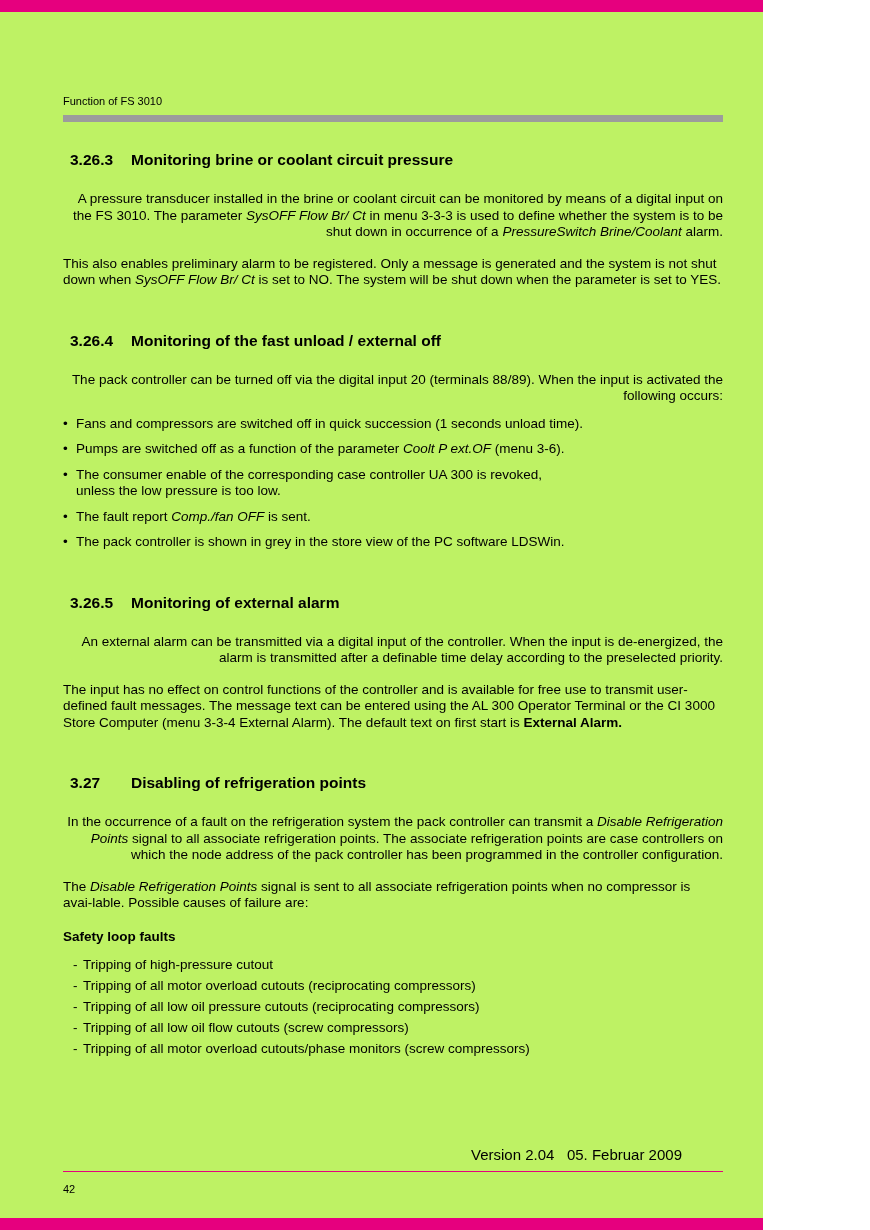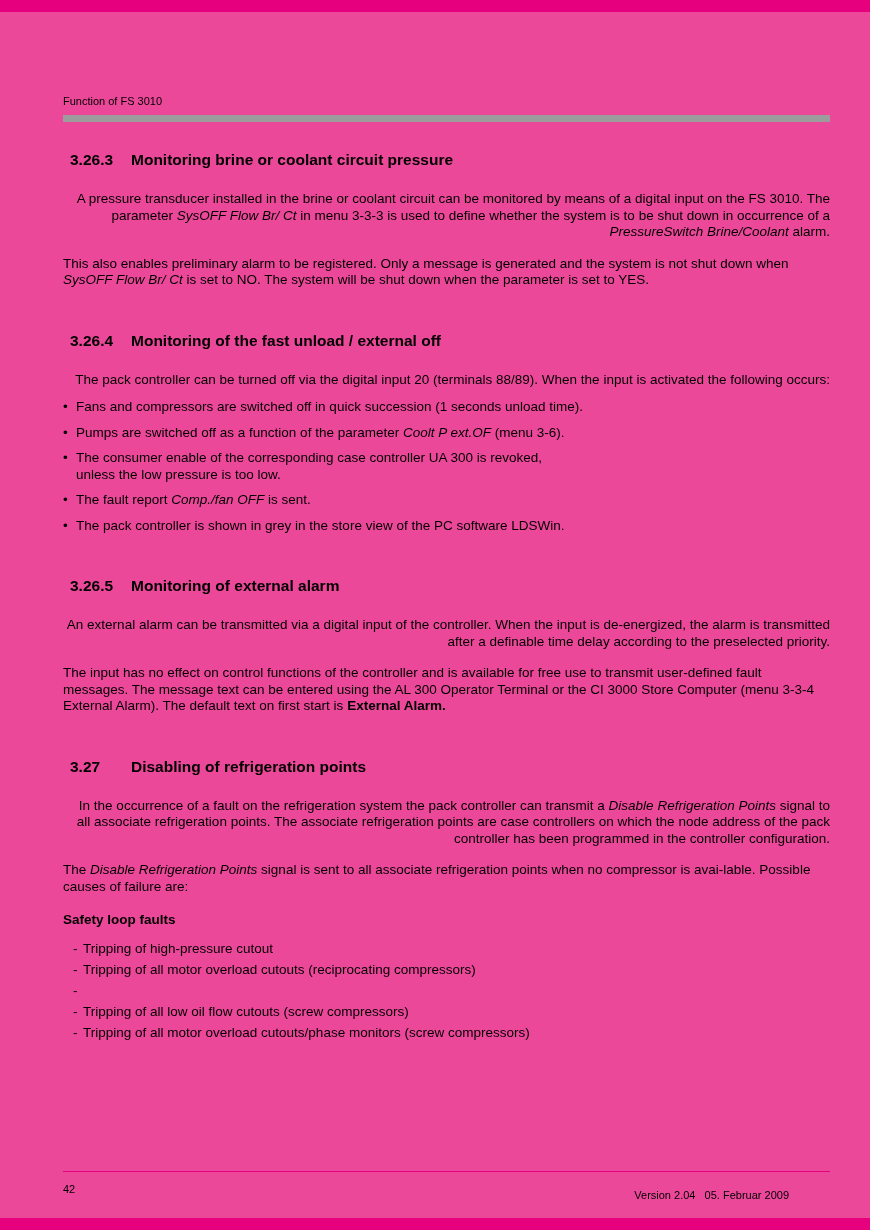--- a/index.html
+++ b/index.html
@@ -1,20 +1,20 @@
 <!DOCTYPE html>
 <html><head>
 <meta charset="utf-8">
 <style>
   * { margin:0; padding:0; box-sizing:border-box; }
   html, body { background:#ffffff; }
   .page {
     position:relative;
-    width:870px; height:1230px;
-    background:#ec4899;
+    width:763px; height:1230px;
+    background:#bef264;
     color:#000;
     font-family:"Liberation Sans", sans-serif;
     overflow:hidden;
   }
   .accent-bar { position:absolute; left:0; width:100%; height:12px; background:#E6007E; }
   .accent-bar.top { top:0; }
   .accent-bar.bottom { bottom:0; }
 
   .content { padding:0 40px 0 63px; }
 
@@ -41,21 +41,21 @@
 
   .subheading { margin-top:17px; font-size:13.5px; line-height:16.5px; font-weight:700; }
 
   .dash-list { margin-top:12px; padding-left:10px; }
   .dash-item { display:flex; }
   .dash-item + .dash-item { margin-top:4.5px; }
   .dash-glyph { width:10px; flex-shrink:0; }
 
   .footer-rule { position:absolute; left:63px; right:40px; top:1171px; height:1px; background:#E6007E; }
   .page-number { position:absolute; left:63px; top:1183px; font-size:11px; line-height:13px;text-align:center; }
-  .footer-version { position:absolute; right:81px; top:1189px; font-size:11px; line-height:13px; white-space:pre; }
+  .footer-version { position:absolute; right:81px; top:1148px; font-size:15px; line-height:13px; white-space:pre; }
 </style>
 </head>
 <body>
 
 <div class="page">
 
   <div class="accent-bar top"></div>
 
   <div class="content">
 
@@ -111,20 +111,21 @@
       <div class="dash-item">
         <span class="dash-glyph">-</span>
         <span class="dash-text">Tripping of high-pressure cutout</span>
       </div>
       <div class="dash-item">
         <span class="dash-glyph">-</span>
         <span class="dash-text">Tripping of all motor overload cutouts (reciprocating compressors)</span>
       </div>
       <div class="dash-item">
         <span class="dash-glyph">-</span>
+        <span class="dash-text">Tripping of all low oil pressure cutouts (reciprocating compressors)</span>
       </div>
       <div class="dash-item">
         <span class="dash-glyph">-</span>
         <span class="dash-text">Tripping of all low oil flow cutouts (screw compressors)</span>
       </div>
       <div class="dash-item">
         <span class="dash-glyph">-</span>
         <span class="dash-text">Tripping of all motor overload cutouts/phase monitors (screw compressors)</span>
       </div>
     </div>

